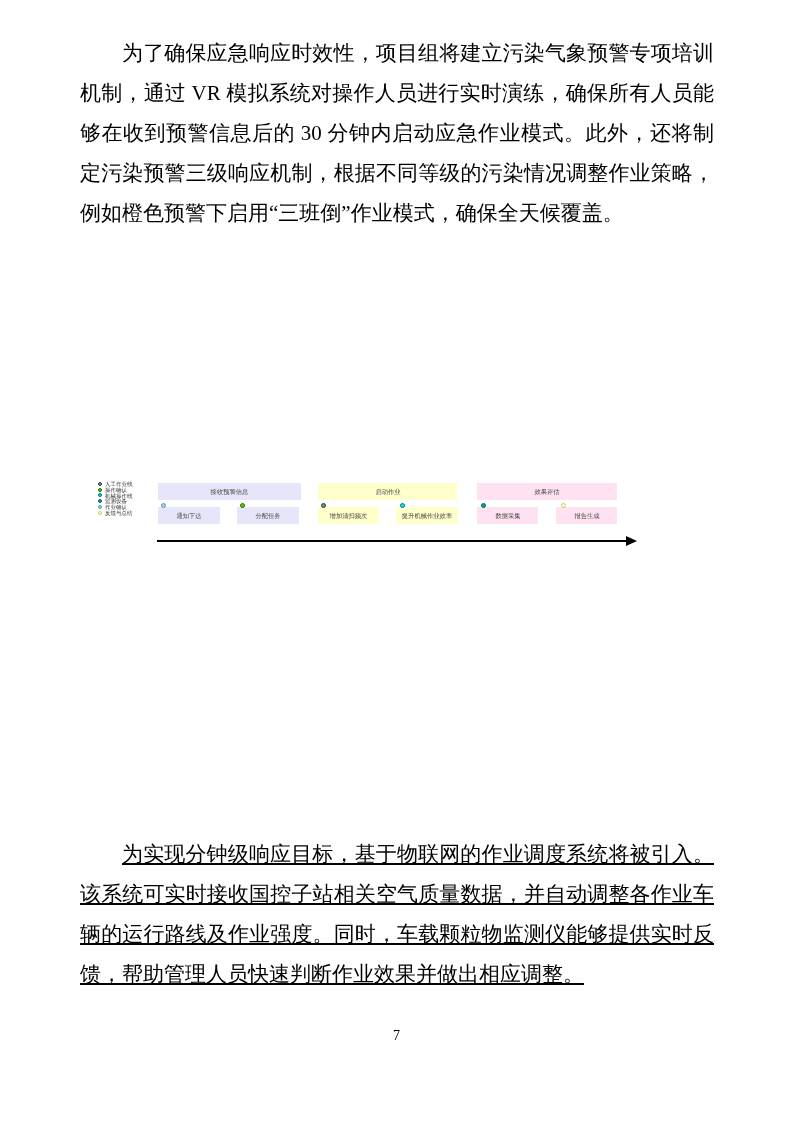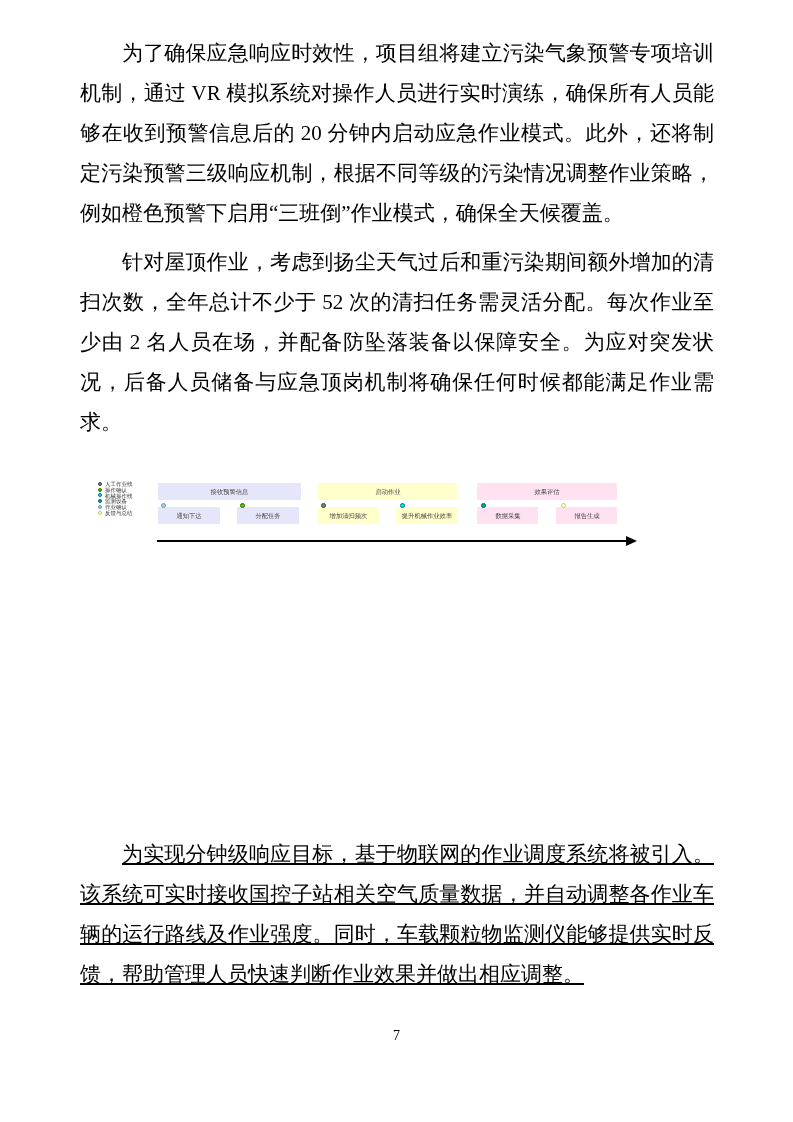--- a/index.html
+++ b/index.html
@@ -52,22 +52,21 @@
     text-align: center;
     font-size: 14px;
     color: #000;
   }
 </style>
 </head>
 <body>
 
 <div class="page">
 
-  <div class="para p1">为了确保应急响应时效性，项目组将建立污染气象预警专项培训机制，通过 VR 模拟系统对操作人员进行实时演练，确保所有人员能够在收到预警信息后的 20 分钟内启动应急作业模式。此外，还将制定污染预警三级响应机制，根据不同等级的污染情况调整作业策略，例如橙色预警下启用“三班倒”作业模式，确保全天候覆盖。</div>
-  <div class="para p2">针对屋顶作业，考虑到扬尘天气过后和重污染期间额外增加的清扫次数，全年总计不少于 52 次的清扫任务需灵活分配。每次作业至少由 2 名人员在场，并配备防坠落装备以保障安全。为应对突发状况，后备人员储备与应急顶岗机制将确保任何时候都能满足作业需求。</div>
+  <div class="para p1">为了确保应急响应时效性，项目组将建立污染气象预警专项培训机制，通过 VR 模拟系统对操作人员进行实时演练，确保所有人员能够在收到预警信息后的 30 分钟内启动应急作业模式。此外，还将制定污染预警三级响应机制，根据不同等级的污染情况调整作业策略，例如橙色预警下启用“三班倒”作业模式，确保全天候覆盖。</div>
   <div class="para p4">为实现分钟级响应目标，基于物联网的作业调度系统将被引入。该系统可实时接收国控子站相关空气质量数据，并自动调整各作业车辆的运行路线及作业强度。同时，车载颗粒物监测仪能够提供实时反馈，帮助管理人员快速判断作业效果并做出相应调整。</div>
 
   <div class="diagram">
 
     <div class="legend">
       <div class="legend-row">
         <span class="legend-dot" style="background-color: rgb(102, 153, 102); border-color: rgb(51, 68, 51);"></span>
         <span class="legend-label">人工作业线</span>
       </div>
       <div class="legend-row">

